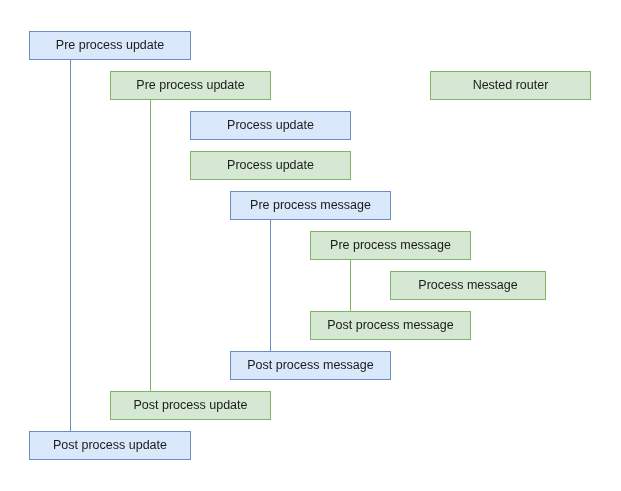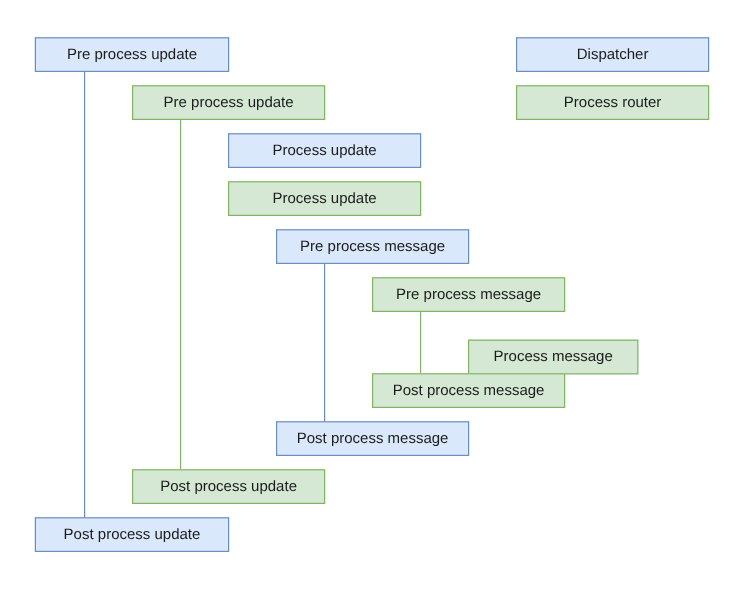--- a/index.html
+++ b/index.html
@@ -61,20 +61,19 @@
     <div class="edge v dispatcher" style="left: 70px; top: 60px; height: 371px;"></div>
     <div class="edge v router" style="left: 150px; top: 100px; height: 291px;"></div>
     <div class="edge v dispatcher" style="left: 270px; top: 220px; height: 131px;"></div>
     <div class="edge v router" style="left: 350px; top: 260px; height: 51px;"></div>
     <div class="node dispatcher" style="left: 29px; top: 31px; width: 162px; height: 29px;">Pre process update</div>
     <div class="node router" style="left: 110px; top: 71px; width: 161px; height: 29px;">Pre process update</div>
     <div class="node dispatcher" style="left: 190px; top: 111px; width: 161px; height: 29px;">Process update</div>
     <div class="node router" style="left: 190px; top: 151px; width: 161px; height: 29px;">Process update</div>
     <div class="node dispatcher" style="left: 230px; top: 191px; width: 161px; height: 29px;">Pre process message</div>
     <div class="node router" style="left: 310px; top: 231px; width: 161px; height: 29px;">Pre process message</div>
-    <div class="node router" style="left: 390px; top: 271px; width: 142px; height: 29px; margin-top: 12px;">Process message</div>
+    <div class="node router" style="left: 390px; top: 271px; width: 156px; height: 29px;">Process message</div>
     <div class="node router" style="left: 310px; top: 311px; width: 161px; height: 29px;">Post process message</div>
     <div class="node dispatcher" style="left: 230px; top: 351px; width: 161px; height: 29px;">Post process message</div>
     <div class="node router" style="left: 110px; top: 391px; width: 161px; height: 29px;">Post process update</div>
     <div class="node dispatcher" style="left: 29px; top: 431px; width: 162px; height: 29px;">Post process update</div>
-    <div class="node dispatcher" style="left: 430px; top: 31px; width: 161px; height: 29px;">Dispatcher</div>
-    <div class="node router" style="left: 430px; top: 71px; width: 161px; height: 29px;">Process router</div>
+    <div class="node router" style="left: 430px; top: 71px; width: 161px; height: 29px;">Nested router</div>
   </div>
 
 </body></html>

